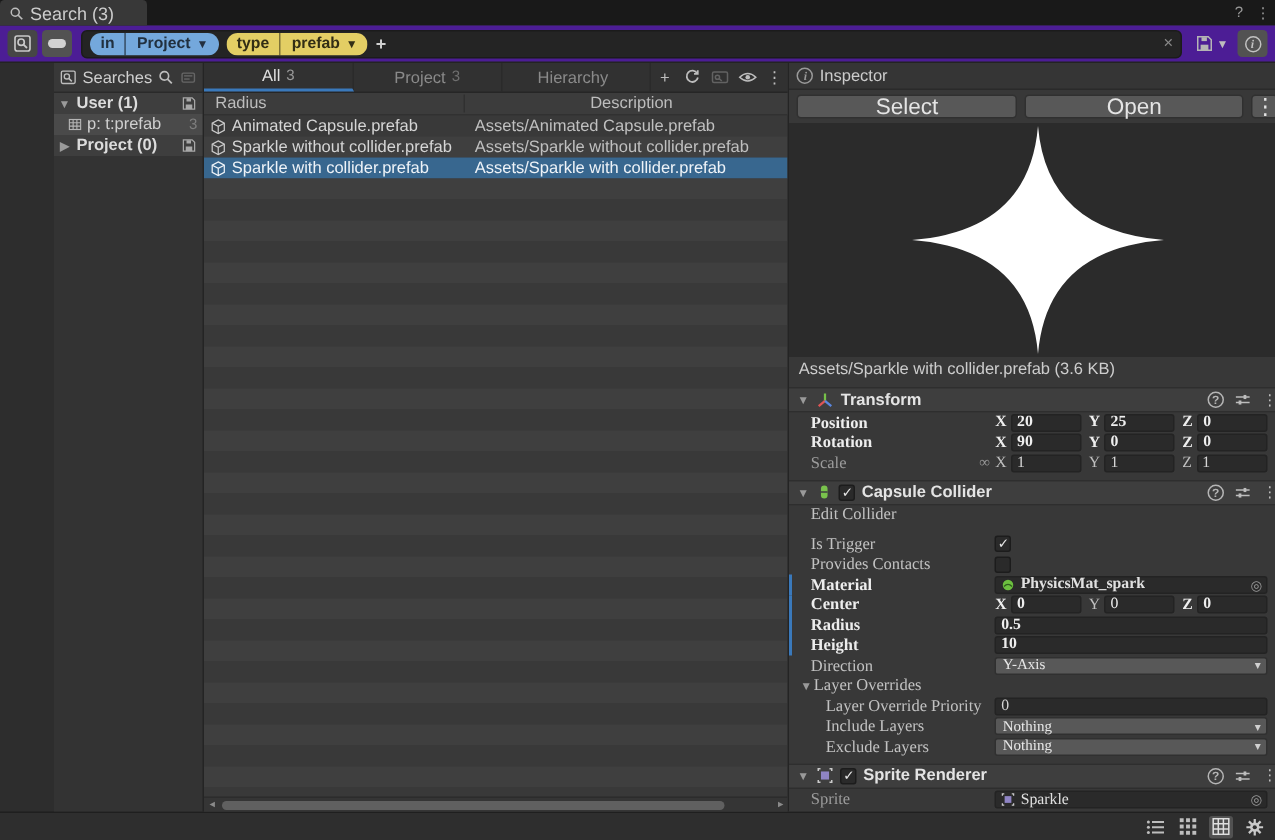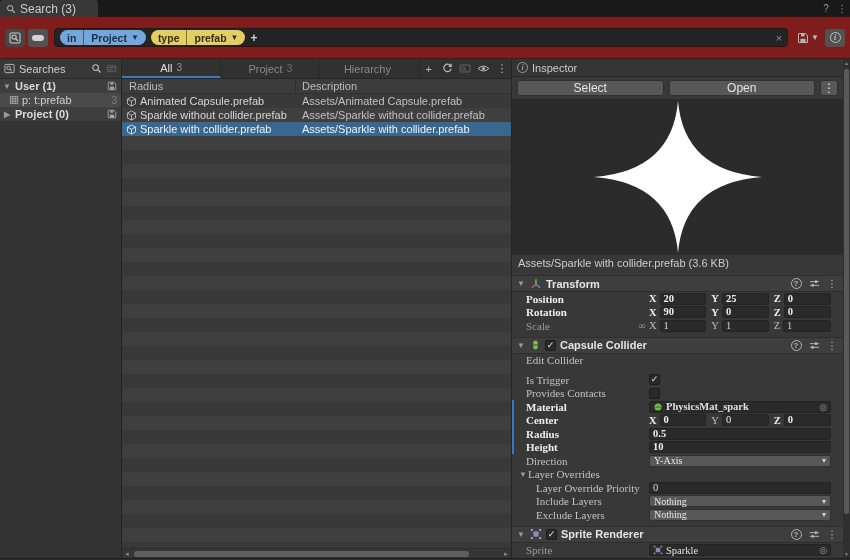--- a/index.html
+++ b/index.html
@@ -7,38 +7,38 @@
   body { font-family: "Liberation Sans", sans-serif; -webkit-font-smoothing: antialiased; }
   .app { width:850px; height:560px; overflow:hidden; position:relative; background:#2d2d2d; color:#c8c8c8; font-size:11px; }
 
   
   .titlebar { height:17px; background:#191919; display:flex; align-items:stretch; }
   .wintab { background:#383838; display:flex; align-items:center; gap:4px; padding:0 22px 0 6px; color:#cccccc; font-size:12px; border-radius:3px 3px 0 0; }
   .titlebar .spacer { flex:1; }
   .titlebar .tb-ico { color:#9a9a9a; font-size:10px; width:16px; text-align:center; align-self:center; cursor:pointer; }
 
   
-  .toolbar { height:42px; background:#7f1d1d; border-bottom:1px solid #232323; display:flex; align-items:center; padding:0 5px; gap:3px; }
+  .toolbar { height:25px; background:#4c1d95; border-bottom:1px solid #232323; display:flex; align-items:center; padding:0 5px; gap:3px; }
   .icon-btn { width:20px; height:18px; background:#464646; border-radius:3px; display:flex; align-items:center; justify-content:center; flex:none; }
   .icon-btn.active { background:#525252; }
   .searchfield { flex:1; height:19px; background:#242424; border:1px solid #1b1b1b; border-radius:4px; display:flex; align-items:center; padding:0 5px; gap:5px; margin:0 3px; }
   .pill { display:flex; align-items:stretch; height:15px; border-radius:8px; overflow:hidden; font-size:10.5px; font-weight:bold; color:#21303f; flex:none; }
   .pill .seg { display:flex; align-items:center; padding:0 7px; }
   .pill .seg + .seg { border-left:1px solid rgba(0,0,0,0.45); }
   .pill.blue .seg { background:var(--pill-in-blue,#74a8dc); }
   .pill.yellow .seg { background:var(--pill-type-yellow,#e3ce64); color:#322e15; }
   .pill .caret { font-size:8px; margin-left:4px; }
   .add-filter { color:#d0d0d0; font-size:12px; font-weight:bold; }
   .clear-x { margin-left:auto; color:#8a8a8a; font-size:11px; }
   .savebtn { display:flex; align-items:center; gap:2px; padding:0 3px; height:18px; border-radius:3px; }
   .savebtn .caret { font-size:8px; color:#bdbdbd; }
   .circle-i { width:11px; height:11px; border-radius:50%; border:1px solid #c2c2c2; color:#c2c2c2; font-size:8px; line-height:9px; text-align:center; font-weight:bold; font-family:"Liberation Serif",serif; font-style:italic; }
 
   
-  .main { display:flex; height:499px; }
+  .main { display:flex; height:499px;margin-left:36px; }
 
   
   .sidebar { width:122px; background:#333333; border-right:1px solid #242424; display:flex; flex-direction:column; }
   .sb-head { height:20px; background:#383838; border-bottom:1px solid #2a2a2a; display:flex; align-items:center; padding:0 4px; gap:4px; color:#cfcfcf; }
   .sb-head .lbl { flex:1; }
   .sb-row { height:14px; display:flex; align-items:center; padding:0 4px 0 2px; gap:3px; }
   .sb-row.group { background:#3e3e3e; color:#dcdcdc; font-weight:bold; }
   .sb-row.query { background:#4a4a4a; padding-left:9px; color:#cfcfcf; }
   .sb-row .flexfill { flex:1; }
   .sb-row .count { color:#7e7e7e; font-size:10px; }
@@ -49,40 +49,40 @@
   .tabsrow { height:20px; background:#313131; border-bottom:1px solid #262626; display:flex; align-items:stretch; }
   .rtab { width:103px; display:flex; align-items:center; justify-content:center; gap:4px; color:#8a8a8a; font-size:11px; border-right:1px solid #2a2a2a; }
   .rtab .cnt { color:#6f6f6f; font-size:10px; }
   .rtab.active { color:#e0e0e0; border-bottom:2px solid var(--accent-blue,#3a79bb); }
   .rtab.active .cnt { color:#9a9a9a; }
   .tabsrow .spacer { flex:1; }
   .tabsrow .tico { width:19px; display:flex; align-items:center; justify-content:center; color:#bdbdbd; }
   .tabsrow .tico.dim { opacity:0.35; }
   .colhead { height:15px; background:#3c3c3c; border-bottom:1px solid #313131; display:flex; align-items:center; color:#bdbdbd; }
   .colhead .c1 { width:174px; padding-left:7px; border-right:1px solid #303030; }
-  .colhead .c2 { flex:1; padding-left:6px; }
+  .colhead .c2 { flex:1; padding-left:6px;text-align:center; }
   .rowsarea { flex:1; overflow:hidden; display:flex; flex-direction:column; }
   .trow { height:14px; flex:none; display:flex; align-items:center; }
   .trow.even { background:#393939; }
   .trow.odd { background:#3f3f3f; }
   .trow.selected { background:var(--selection-blue,#38678f); }
   .trow .c1 { width:174px; padding-left:4px; display:flex; align-items:center; gap:3px; overflow:hidden; white-space:nowrap; color:#d6d6d6; }
   .trow .c2 { flex:1; padding-left:6px; color:#c0c0c0; overflow:hidden; white-space:nowrap; }
   .trow.selected .c1, .trow.selected .c2 { color:#eef3f8; }
   .hscroll { height:10px; background:#353535; border-top:1px solid #2c2c2c; display:flex; align-items:center; }
   .hscroll .arr { width:10px; font-size:6px; color:#8a8a8a; text-align:center; }
   .hscroll .track { flex:1; height:8px; position:relative; }
   .hscroll .thumb { position:absolute; left:2px; right:32px; top:1px; height:6px; background:#606060; border-radius:3px; }
 
   
   .inspector { width:338px; background:#383838; display:flex; flex-direction:column; position:relative; }
   .insp-inner { width:331px; display:flex; flex-direction:column; height:100%; }
   .insp-head { height:18px; background:#353535; border-bottom:1px solid #2a2a2a; display:flex; align-items:center; gap:4px; padding:0 5px; color:#cccccc; }
   .btnrow { display:flex; gap:5px; padding:3px 5px; align-items:center; }
-  .gbtn { flex:1; height:16px; background:#585858; border:1px solid #303030; border-radius:3px; color:#e4e4e4; display:flex; align-items:center; justify-content:center; font-size:12px; }
+  .gbtn { flex:1; height:16px; background:#585858; border:1px solid #303030; border-radius:3px; color:#e4e4e4; display:flex; align-items:center; justify-content:center; font-size:15px; }
   .gbtn.kebab { flex:none; width:18px; }
   .preview { height:156px; background:#2b2b2b; display:flex; align-items:center; justify-content:center; }
   .assetinfo { height:16px; display:flex; align-items:center; padding:0 6px; color:#cdcdcd; }
 
   .comp-head { height:17px; background:#3e3e3e; border-top:1px solid #2e2e2e; border-bottom:1px solid #2e2e2e; display:flex; align-items:center; gap:4px; padding:0 4px; margin-top:4px; }
   .comp-head .title { font-weight:bold; color:#e4e4e4; flex:1; }
   .comp-head .hico { color:#bdbdbd; width:14px; display:flex; justify-content:center; align-items:center; }
   .qhelp { width:11px; height:11px; border-radius:50%; border:1px solid #b5b5b5; color:#b5b5b5; font-size:8px; line-height:9px; text-align:center; font-weight:bold; }
   .kdots { color:#bdbdbd; font-size:10px; }
 

